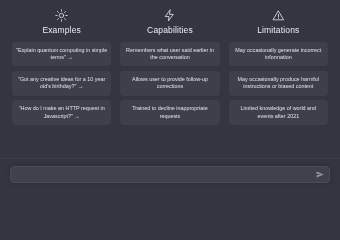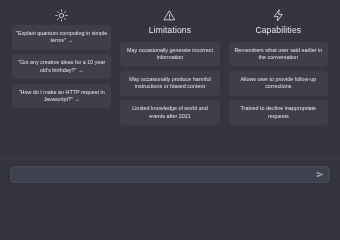--- a/index.html
+++ b/index.html
@@ -165,57 +165,58 @@
             <line x1="12" y1="1.5" x2="12" y2="4"></line>
             <line x1="12" y1="20" x2="12" y2="22.5"></line>
             <line x1="1.5" y1="12" x2="4" y2="12"></line>
             <line x1="20" y1="12" x2="22.5" y2="12"></line>
             <line x1="4.6" y1="4.6" x2="6.4" y2="6.4"></line>
             <line x1="17.6" y1="17.6" x2="19.4" y2="19.4"></line>
             <line x1="4.6" y1="19.4" x2="6.4" y2="17.6"></line>
             <line x1="17.6" y1="6.4" x2="19.4" y2="4.6"></line>
           </svg>
         </span>
+        <div class="col-title">Examples</div>
         <div class="cards">
           <div class="card clickable">"Explain quantum computing in simple terms" →</div>
           <div class="card clickable">"Got any creative ideas for a 10 year old's birthday?" →</div>
           <div class="card clickable">"How do I make an HTTP request in Javascript?" →</div>
+        </div>
+      </div>
+
+      <div class="column">
+        <span class="col-icon">
+          <svg viewBox="0 0 24 24" fill="none" stroke="#ececf1" stroke-width="1.6" stroke-linecap="round" stroke-linejoin="round">
+            <polygon points="13 2 4 14 11 14 10 22 19 10 12 10 13 2"></polygon>
+          </svg>
+        </span>
+        <div class="col-title">Capabilities</div>
+        <div class="cards">
+          <div class="card static">Remembers what user said earlier in the conversation</div>
+          <div class="card static">Allows user to provide follow-up corrections</div>
+          <div class="card static">Trained to decline inappropriate requests</div>
         </div>
       </div>
 
       <div class="column">
         <span class="col-icon">
           <svg viewBox="0 0 24 24" fill="none" stroke="#ececf1" stroke-width="1.6" stroke-linecap="round" stroke-linejoin="round">
             <path d="M12 4 L21.5 20 L2.5 20 Z"></path>
             <line x1="12" y1="10" x2="12" y2="15"></line>
             <line x1="12" y1="17.4" x2="12" y2="17.5"></line>
           </svg>
         </span>
         <div class="col-title">Limitations</div>
         <div class="cards">
           <div class="card static">May occasionally generate incorrect information</div>
           <div class="card static">May occasionally produce harmful instructions or biased content</div>
           <div class="card static">Limited knowledge of world and events after 2021</div>
         </div>
       </div>
 
-      <div class="column">
-        <span class="col-icon">
-          <svg viewBox="0 0 24 24" fill="none" stroke="#ececf1" stroke-width="1.6" stroke-linecap="round" stroke-linejoin="round">
-            <polygon points="13 2 4 14 11 14 10 22 19 10 12 10 13 2"></polygon>
-          </svg>
-        </span>
-        <div class="col-title">Capabilities</div>
-        <div class="cards">
-          <div class="card static">Remembers what user said earlier in the conversation</div>
-          <div class="card static">Allows user to provide follow-up corrections</div>
-          <div class="card static">Trained to decline inappropriate requests</div>
-        </div>
-      </div>
-
     </div>
   </div>
 
   <div class="composer-wrap">
     <div class="composer">
       <input class="composer-input" type="text" placeholder="" style="">
       <button class="send-btn">
         <span>
           <svg viewBox="0 0 24 24" fill="#d0d0d8" stroke="none">
             <path d="M2 21 L23 12 L2 3 L2 10 L17 12 L2 14 Z"></path>

